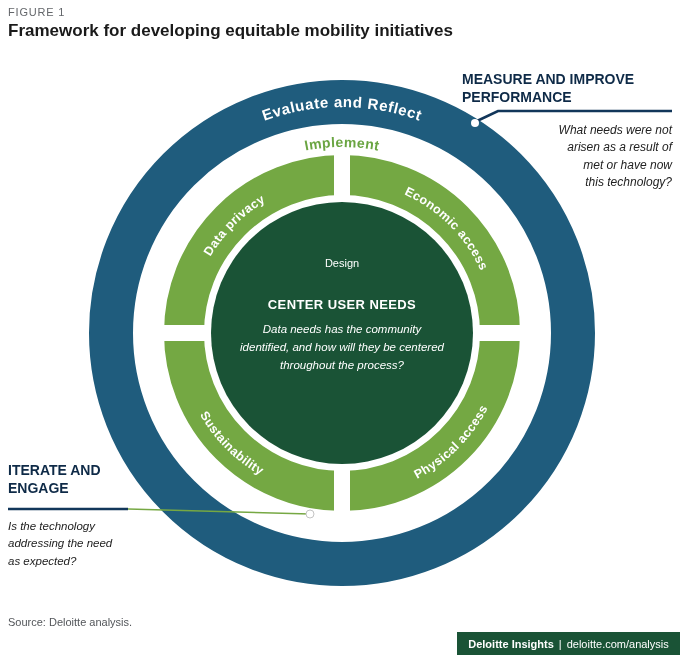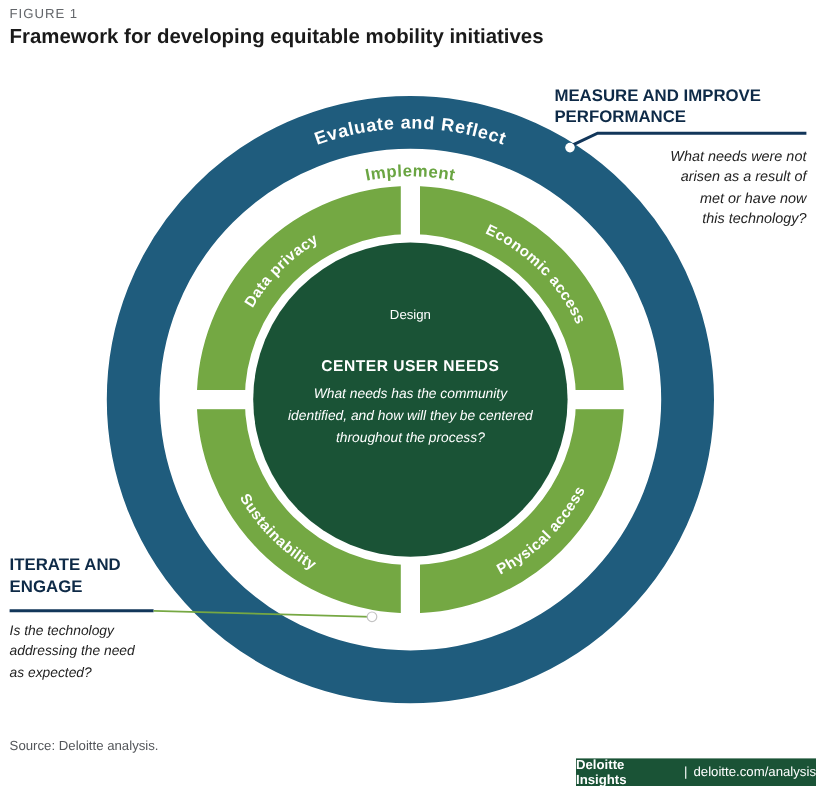--- a/index.html
+++ b/index.html
@@ -47,21 +47,21 @@
   .callout-iterate-desc {
     position: absolute; left: 8px; top: 518px; width: 135px;
     font-size: 11.5px; font-style: italic; color: #222222; line-height: 1.5;
   }
   .overlay { position: absolute; left: 0; top: 0; pointer-events: none; }
   .source {
     position: absolute; left: 8px; top: 616px;
     font-size: 11px; color: #53565a;
   }
   .footer-bar {
-    position: absolute; right: 0; bottom: 0; width: 200px; height: 23px;
+    position: absolute; right: 0; bottom: 0; width: 223px; height: 23px;
     background: #1a5336; color: #ffffff; font-size: 11px;
     display: flex; align-items: center; justify-content: center;
   }
   .footer-brand { font-weight: 700; }
   .footer-sep { margin: 0 5px; }
 </style>
 </head>
 <body>
 
 <div class="page">
@@ -108,21 +108,21 @@
     </text>
     <text class="seg-label" text-anchor="middle">
       <textPath href="#arcSegBottom" xlink:href="#arcSegBottom" startOffset="75%">Physical access</textPath>
     </text>
   </svg>
 
   <div class="center-text">
     <div class="center-design">Design</div>
     <div class="center-subtitle">CENTER USER NEEDS</div>
     <div class="center-desc">
-      <div>What needs has the community</div>
+      <div>Data needs has the community</div>
       <div>identified, and how will they be centered</div>
       <div>throughout the process?</div>
     </div>
   </div>
 
   <div class="callout-measure-heading">MEASURE AND IMPROVE PERFORMANCE</div>
   <div class="callout-measure-desc">
     <div>What needs were not</div>
     <div>arisen as a result of</div>
     <div>met or have now</div>

